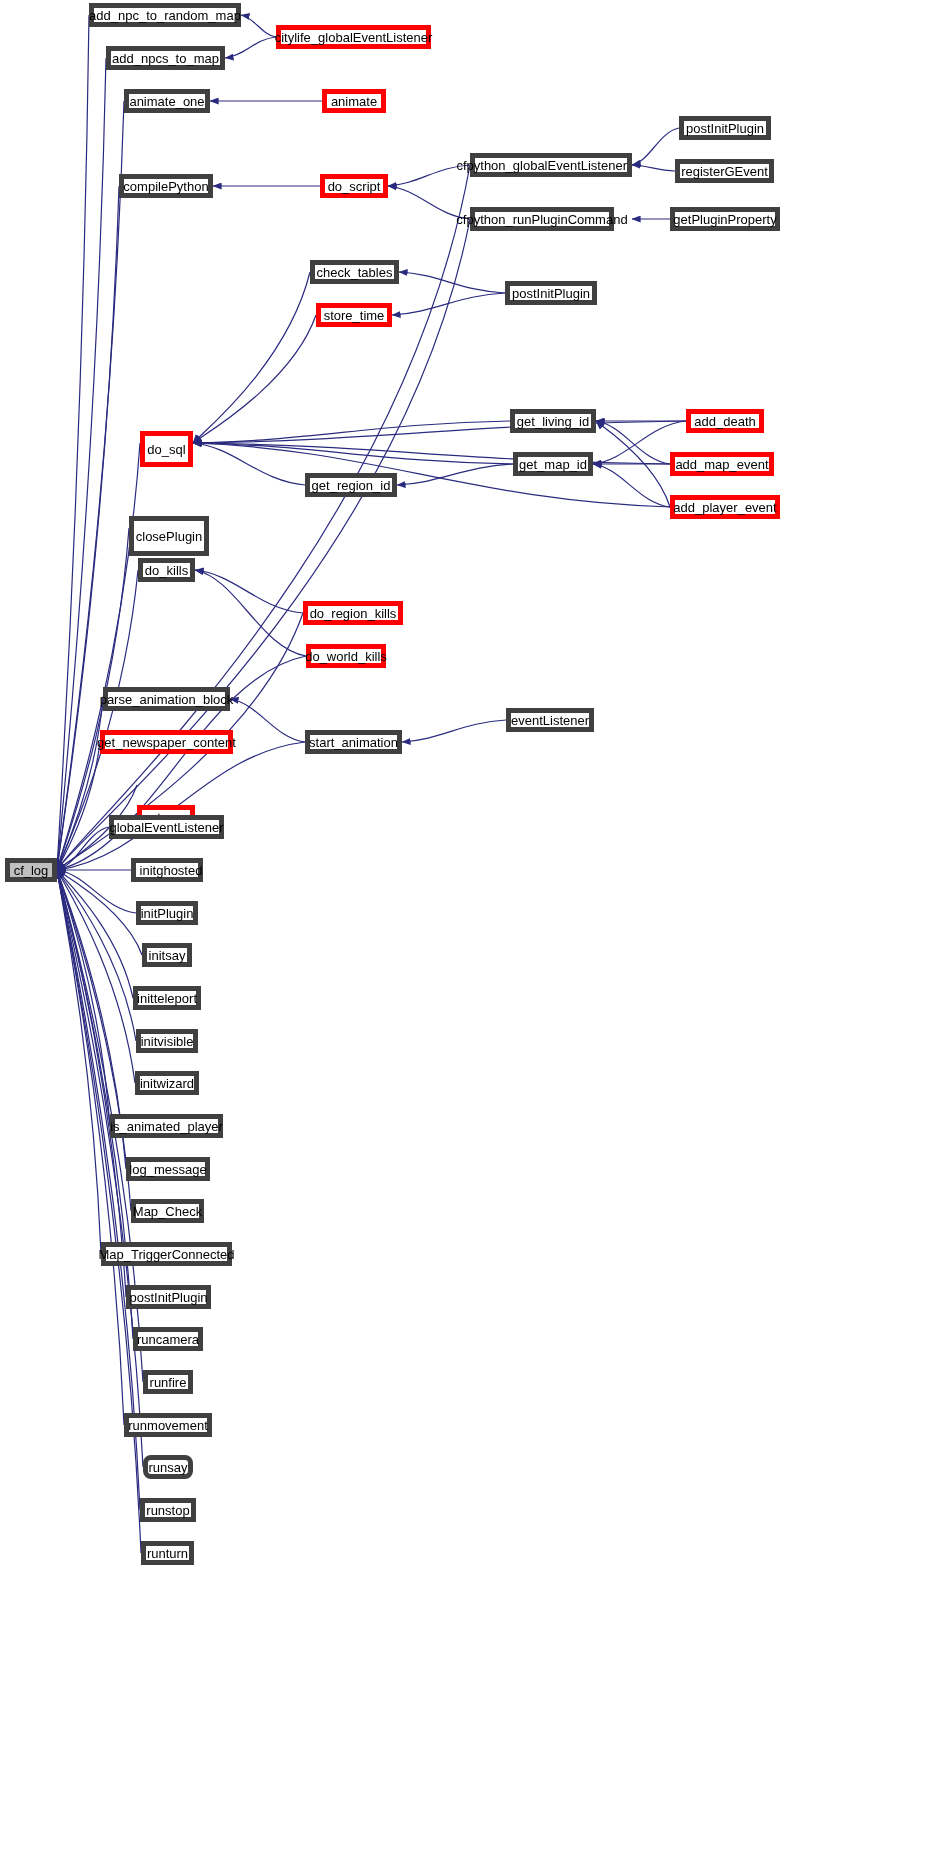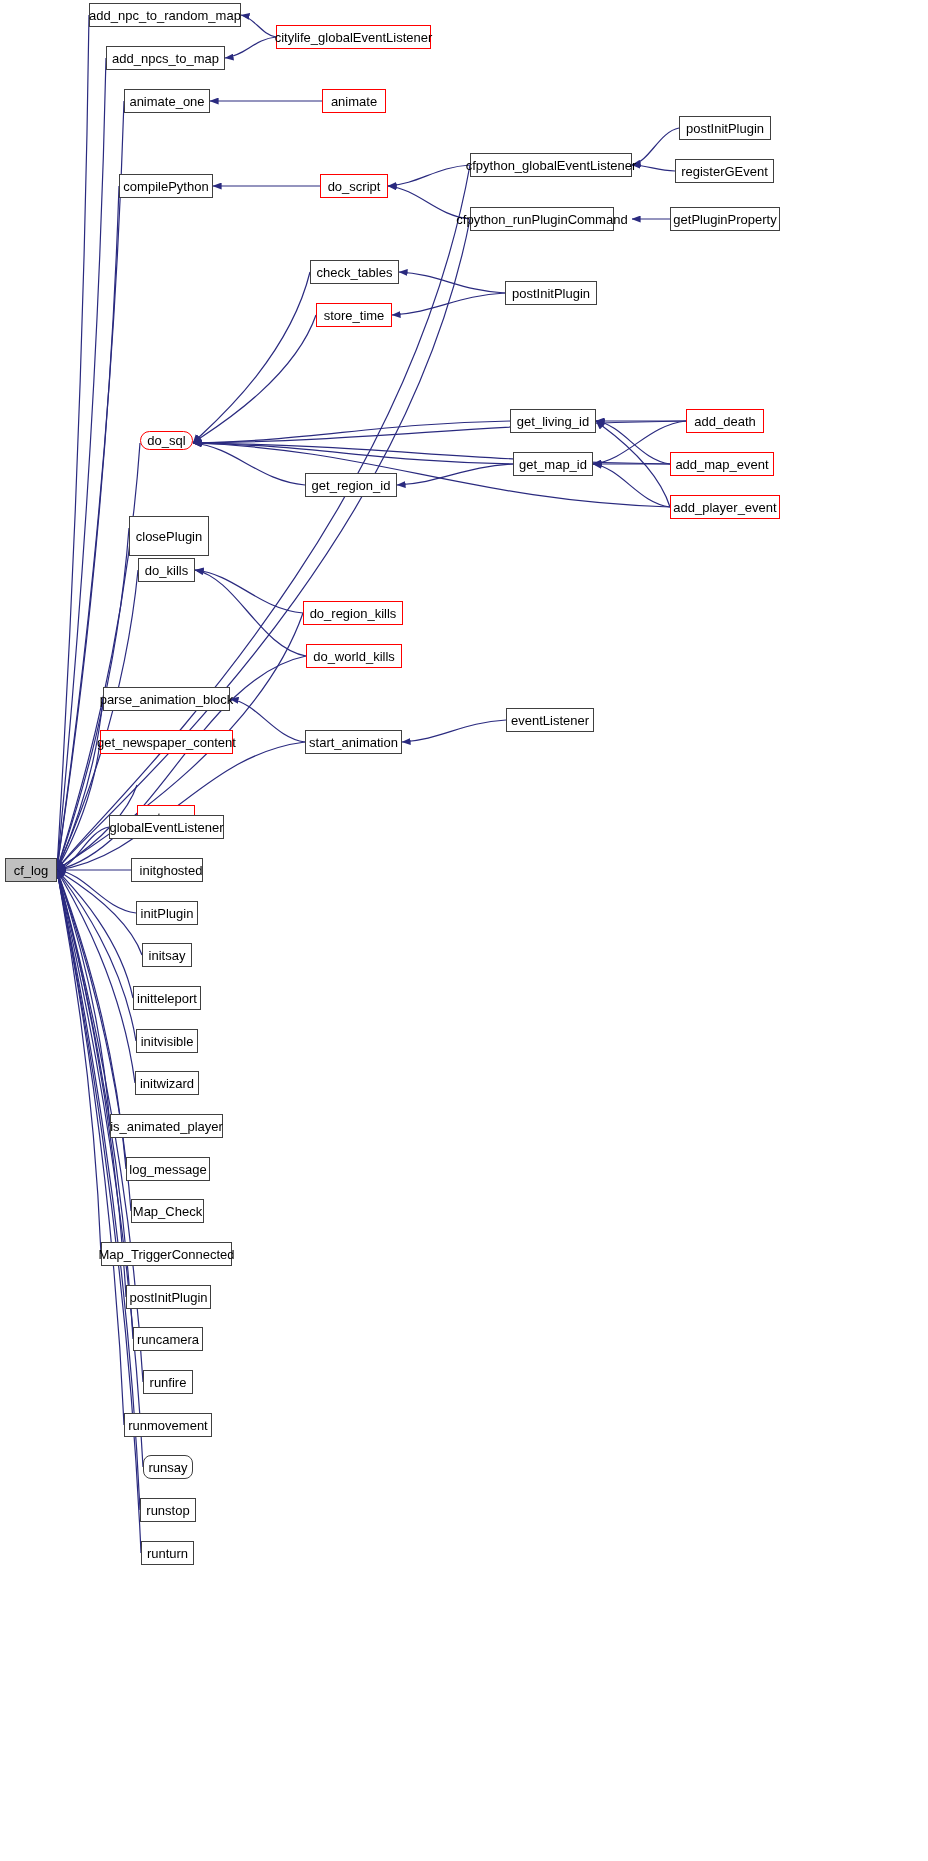--- a/index.html
+++ b/index.html
@@ -1,20 +1,20 @@
 <!DOCTYPE html>
 <html><head>
 <meta charset="utf-8">
 <style>
   html,body{margin:0;padding:0;background:#ffffff;}
   #graph-root{position:relative;width:928px;height:1861px;background:#ffffff;
     font-family:"Liberation Sans","DejaVu Sans",sans-serif;overflow:hidden;}
   #edge-layer{position:absolute;left:0;top:0;width:928px;height:1861px;}
   .gnode{position:absolute;box-sizing:border-box;display:flex;align-items:center;
-    justify-content:center;background:#ffffff;border:1px solid #4c1d95;
+    justify-content:center;background:#ffffff;border:5px solid #4c1d95;
     font-size:13px;color:#000000;line-height:1;white-space:nowrap;}
   .gnode.red{border-color:#ff0000;}
   .gnode.root{background:#c0c0c0;border-color:#404040;}
   .gnode.dark{border-color:#404040;}
   .nlabel{pointer-events:none;}
 </style>
 </head>
 <body>
 
 <div id="graph-root">
@@ -105,21 +105,21 @@
       </div>
       <div class="gnode dark" style="left: 124px; top: 89px; width: 86px; height: 24px;">
         <span class="nlabel">animate_one</span>
       </div>
       <div class="gnode red" style="left: 322px; top: 89px; width: 64px; height: 24px;">
         <span class="nlabel">animate</span>
       </div>
       <div class="gnode dark" style="left: 679px; top: 116px; width: 92px; height: 24px;">
         <span class="nlabel">postInitPlugin</span>
       </div>
-      <div class="gnode dark" style="left: 470px; top: 153px; width: 162px; height: 24px;">
+      <div class="gnode dark" style="left: 470px; top: 153px; width: 162px; height: 24px; justify-content: flex-end;">
         <span class="nlabel">cfpython_globalEventListener</span>
       </div>
       <div class="gnode dark" style="left: 675px; top: 159px; width: 99px; height: 24px;">
         <span class="nlabel">registerGEvent</span>
       </div>
       <div class="gnode dark" style="left: 119px; top: 174px; width: 94px; height: 24px;">
         <span class="nlabel">compilePython</span>
       </div>
       <div class="gnode red" style="left: 320px; top: 174px; width: 68px; height: 24px;">
         <span class="nlabel">do_script</span>
@@ -132,21 +132,21 @@
       </div>
       <div class="gnode dark" style="left: 310px; top: 260px; width: 89px; height: 24px;">
         <span class="nlabel">check_tables</span>
       </div>
       <div class="gnode dark" style="left: 505px; top: 281px; width: 92px; height: 24px;">
         <span class="nlabel">postInitPlugin</span>
       </div>
       <div class="gnode red" style="left: 316px; top: 303px; width: 76px; height: 24px;">
         <span class="nlabel">store_time</span>
       </div>
-      <div class="gnode red" style="left: 140px; top: 431px; width: 53px; height: 19px; border-radius: 12px;">
+      <div class="gnode red" style="left: 140px; top: 431px; width: 53px; height: 36px;">
         <span class="nlabel">do_sql</span>
       </div>
       <div class="gnode dark" style="left: 510px; top: 409px; width: 86px; height: 24px;">
         <span class="nlabel">get_living_id</span>
       </div>
       <div class="gnode red" style="left: 686px; top: 409px; width: 78px; height: 24px;">
         <span class="nlabel">add_death</span>
       </div>
       <div class="gnode dark" style="left: 513px; top: 452px; width: 80px; height: 24px;">
         <span class="nlabel">get_map_id</span>
@@ -162,21 +162,21 @@
       </div>
       <div class="gnode dark" style="left: 129px; top: 516px; width: 80px; height: 40px;">
         <span class="nlabel">closePlugin</span>
       </div>
       <div class="gnode dark" style="left: 138px; top: 558px; width: 57px; height: 24px;">
         <span class="nlabel">do_kills</span>
       </div>
       <div class="gnode red" style="left: 303px; top: 601px; width: 100px; height: 24px;">
         <span class="nlabel">do_region_kills</span>
       </div>
-      <div class="gnode red" style="left: 306px; top: 644px; width: 96px; height: 24px;">
+      <div class="gnode red" style="left: 306px; top: 644px; width: 80px; height: 24px;">
         <span class="nlabel">do_world_kills</span>
       </div>
       <div class="gnode dark" style="left: 103px; top: 687px; width: 127px; height: 24px;">
         <span class="nlabel">parse_animation_block</span>
       </div>
       <div class="gnode dark" style="left: 506px; top: 708px; width: 88px; height: 24px;">
         <span class="nlabel">eventListener</span>
       </div>
       <div class="gnode red" style="left: 100px; top: 730px; width: 133px; height: 24px;">
         <span class="nlabel">get_newspaper_content</span>

